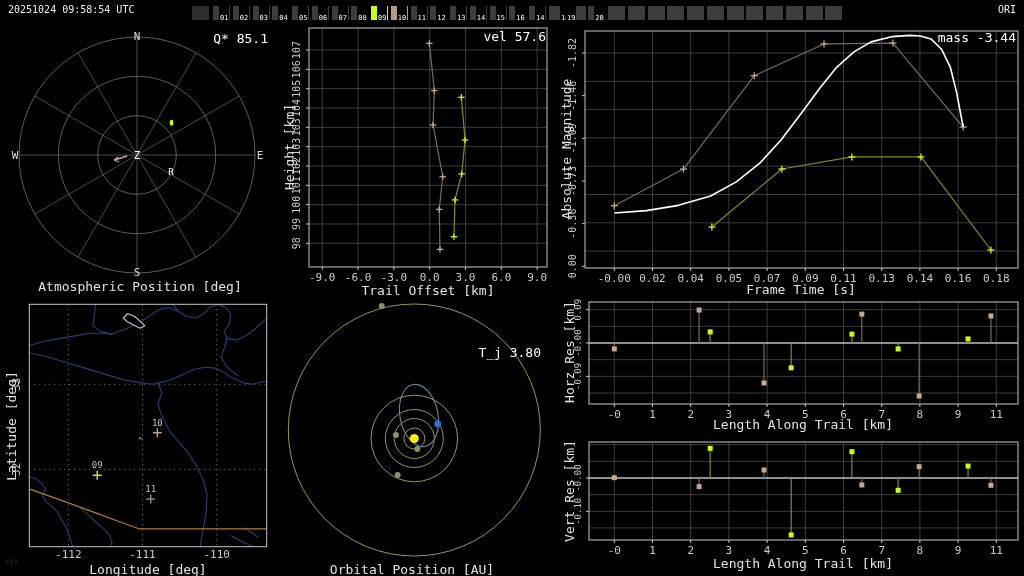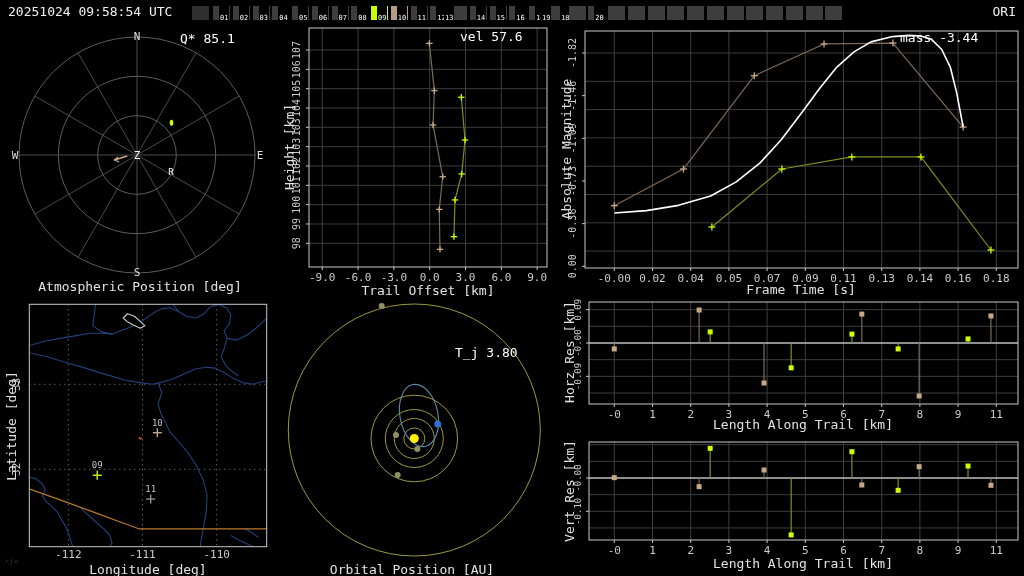--- a/index.html
+++ b/index.html
@@ -1,20 +1,20 @@
 <!DOCTYPE html>
 <html><head>
 <meta charset="utf-8">
 <style>
   html,body{margin:0;padding:0;background:#000;}
   #app{position:relative;width:1024px;height:576px;background:#000;overflow:hidden;
        font-family:"DejaVu Sans Mono","Liberation Mono",monospace;color:#e8e8e8;}
   svg{position:absolute;overflow:hidden;}
-  .hdr-text{position:absolute;top:4px;font-size:13px;color:#f0f0f0;white-space:nowrap;}
-  .ov{position:absolute;color:#fff;font-size:13px;text-align:left;white-space:nowrap;}
+  .hdr-text{position:absolute;top:4px;font-size:10px;color:#f0f0f0;white-space:nowrap;}
+  .ov{position:absolute;color:#fff;font-size:13px;text-align:right;white-space:nowrap;}
   .xt{position:absolute;color:#e2e2e2;font-size:13px;transform:translate(-50%,-50%);white-space:nowrap;}
   .yt{position:absolute;color:#e2e2e2;font-size:13px;transform:translate(-50%,-50%) rotate(-90deg);white-space:nowrap;}
   .frame-sq{position:absolute;top:6px;width:17px;height:14px;}
   .frame-lbl{position:absolute;top:0px;font-size:7px;line-height:8px;color:#fff;background:#000;padding:14px 1px;}
   .wm{position:absolute;font-size:6px;color:#3a3a3a;letter-spacing:1px;}
 </style>
 </head>
 <body>
 
 <div id="app">
@@ -40,33 +40,33 @@
         <span class="frame-lbl" style="left: 357.25px;">08</span>
         <div class="frame-sq" style="left: 371px; background: rgb(204, 255, 0);"></div>
         <span class="frame-lbl" style="left: 377px;">09</span>
         <div class="frame-sq" style="left: 390.75px; background: rgb(180, 155, 130);"></div>
         <span class="frame-lbl" style="left: 396.75px;">10</span>
         <div class="frame-sq" style="left: 410.5px; background: rgb(61, 61, 61);"></div>
         <span class="frame-lbl" style="left: 416.5px;">11</span>
         <div class="frame-sq" style="left: 430.25px; background: rgb(61, 61, 61);"></div>
         <span class="frame-lbl" style="left: 436.25px;">12</span>
         <div class="frame-sq" style="left: 450px; background: rgb(61, 61, 61);"></div>
-        <span class="frame-lbl" style="left: 444px; text-align: center;">13</span>
+        <span class="frame-lbl" style="left: 456px; text-align: center;">13</span>
         <div class="frame-sq" style="left: 469.75px; background: rgb(61, 61, 61);"></div>
         <span class="frame-lbl" style="left: 475.75px;">14</span>
         <div class="frame-sq" style="left: 489.5px; background: rgb(61, 61, 61);"></div>
         <span class="frame-lbl" style="left: 495.5px;">15</span>
         <div class="frame-sq" style="left: 509.25px; background: rgb(61, 61, 61);"></div>
         <span class="frame-lbl" style="left: 515.25px;">16</span>
         <div class="frame-sq" style="left: 529px; background: rgb(61, 61, 61);"></div>
         <span class="frame-lbl" style="left: 535px;">14</span>
         <div class="frame-sq" style="left: 548.75px; background: rgb(61, 61, 61);"></div>
         <span class="frame-lbl" style="left: 560px;">18</span>
         <div class="frame-sq" style="left: 568.5px; background: rgb(61, 61, 61);"></div>
-        <span class="frame-lbl" style="left: 541px;">19</span>
+        <span class="frame-lbl" style="left: 566px;">19</span>
         <div class="frame-sq" style="left: 588.25px; background: rgb(61, 61, 61);"></div>
         <span class="frame-lbl" style="left: 594.25px;">20</span>
         <div class="frame-sq" style="left: 608px; background: rgb(61, 61, 61);"></div>
         <div class="frame-sq" style="left: 627.75px; background: rgb(61, 61, 61);"></div>
         <div class="frame-sq" style="left: 647.5px; background: rgb(61, 61, 61);"></div>
         <div class="frame-sq" style="left: 667.25px; background: rgb(61, 61, 61);"></div>
         <div class="frame-sq" style="left: 687px; background: rgb(61, 61, 61);"></div>
         <div class="frame-sq" style="left: 706.75px; background: rgb(61, 61, 61);"></div>
         <div class="frame-sq" style="left: 726.5px; background: rgb(61, 61, 61);"></div>
         <div class="frame-sq" style="left: 746.25px; background: rgb(61, 61, 61);"></div>

